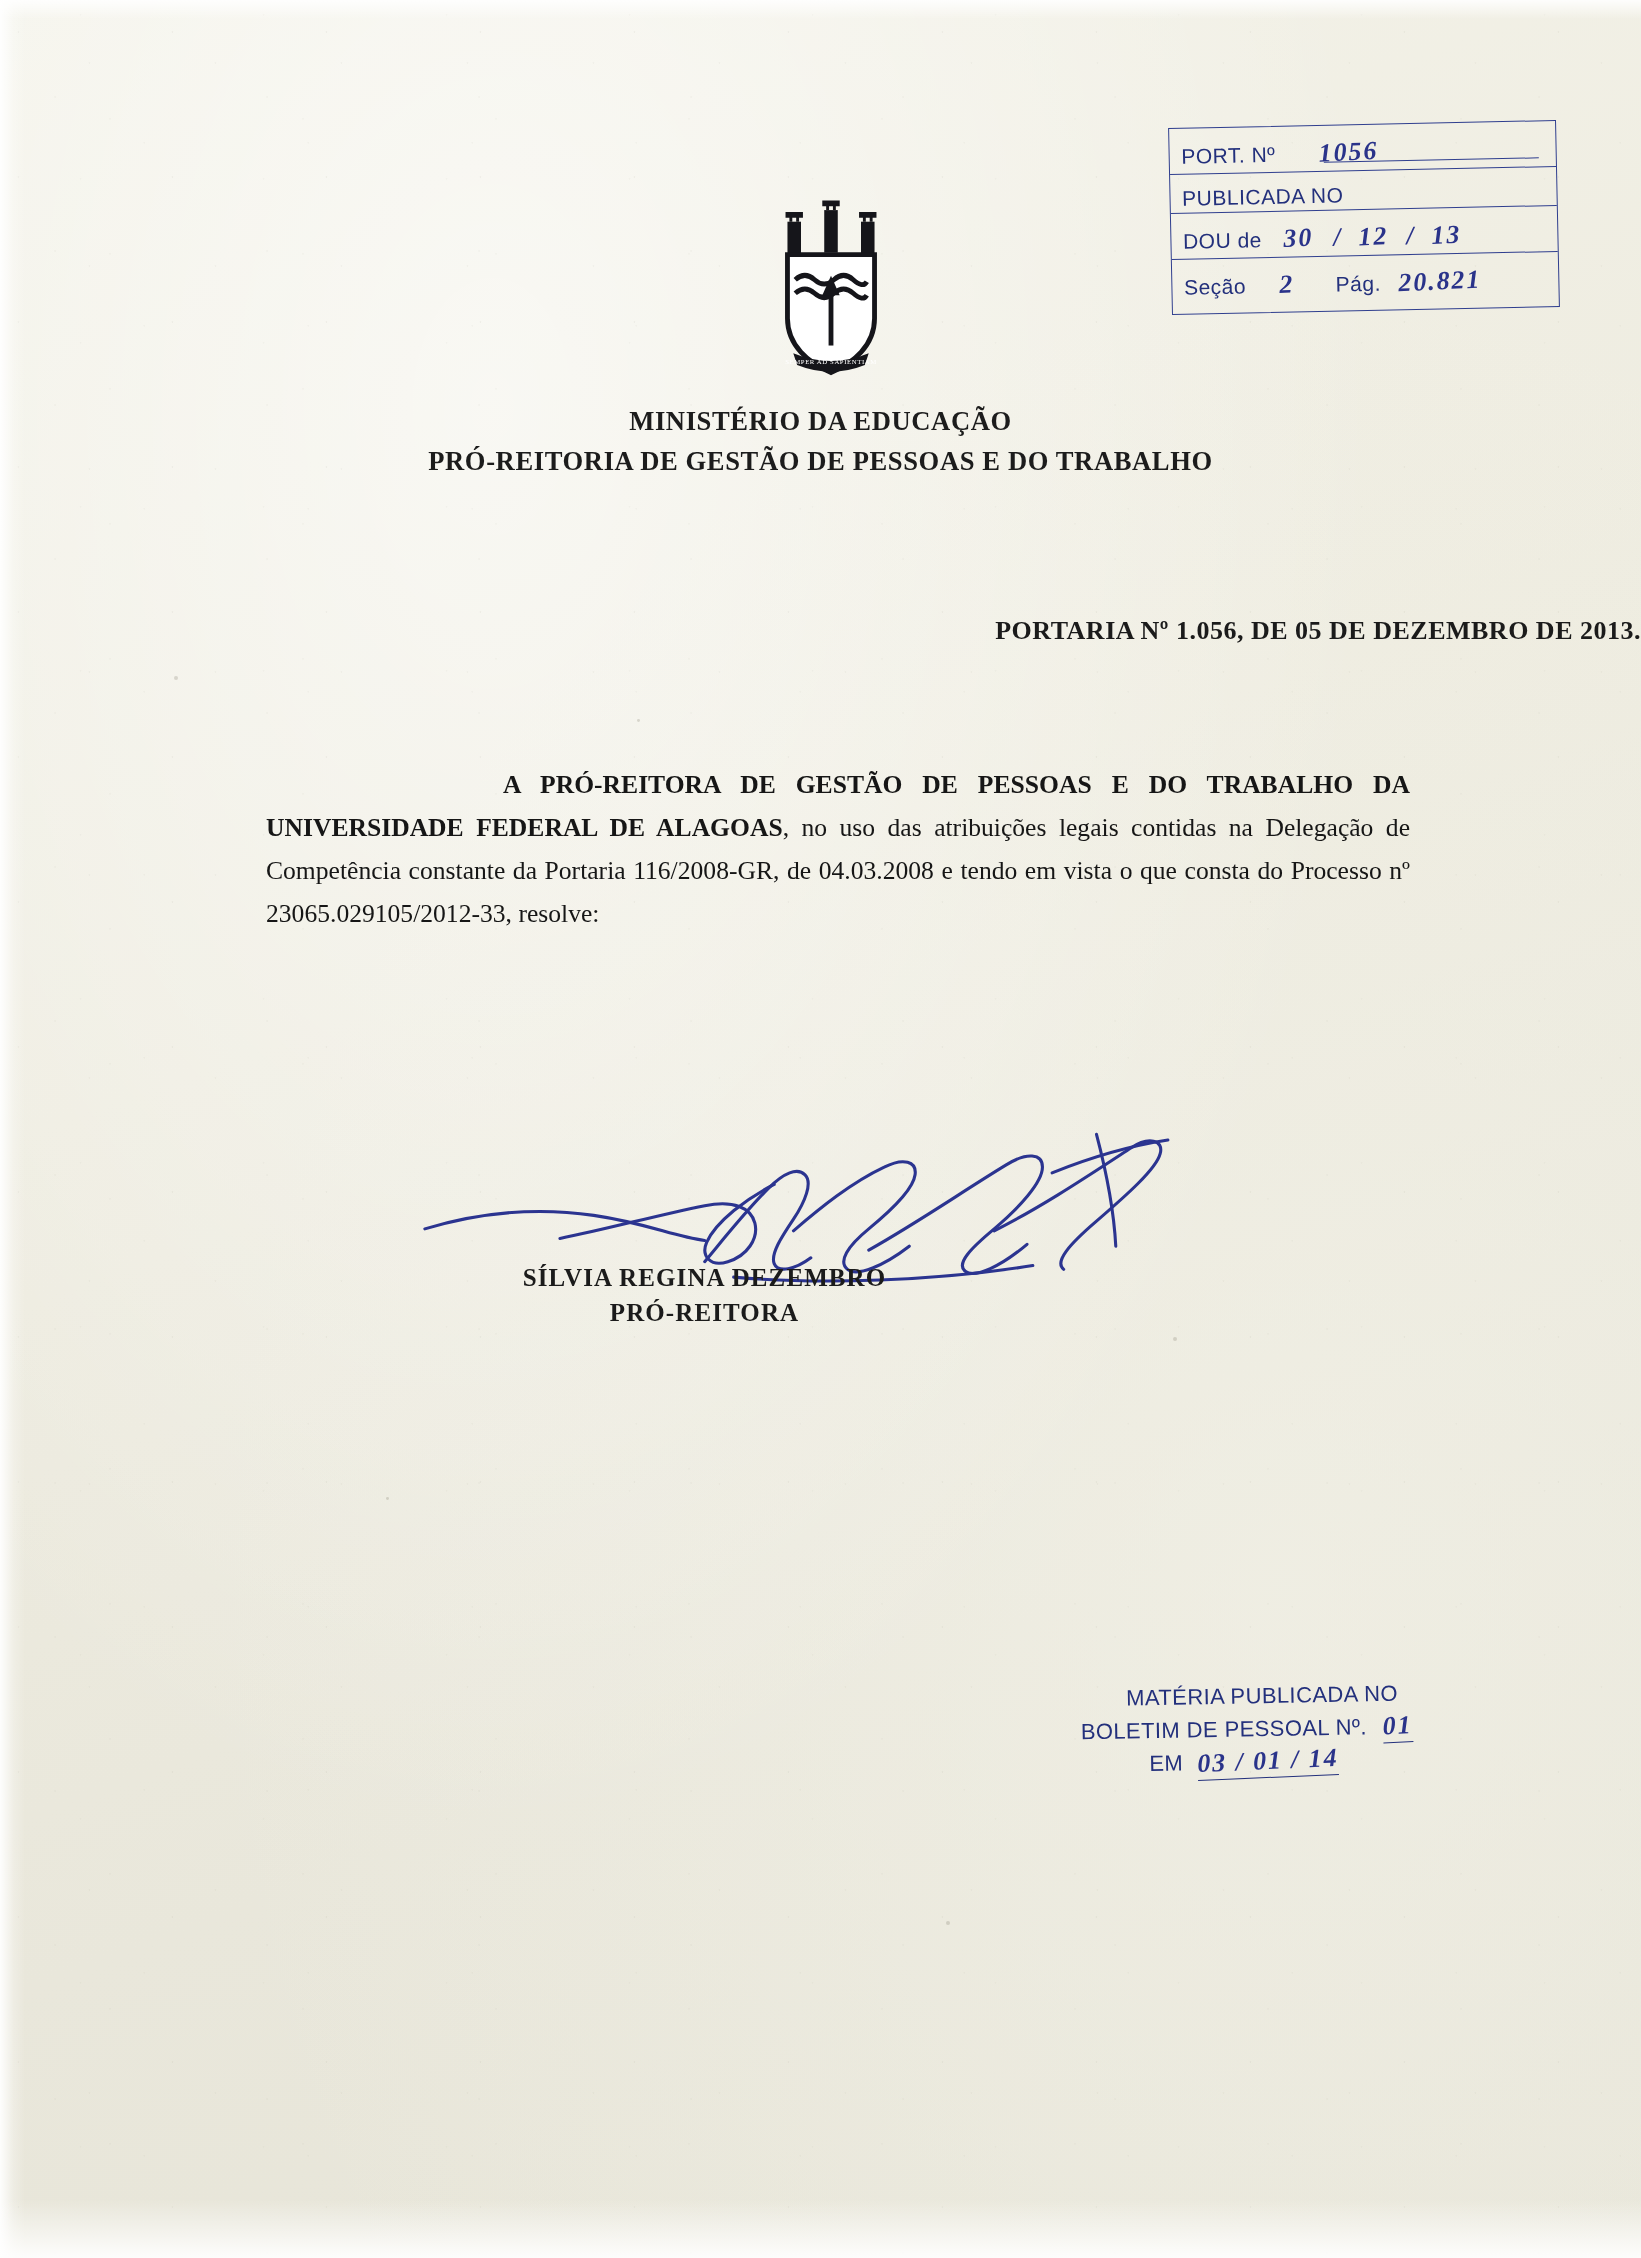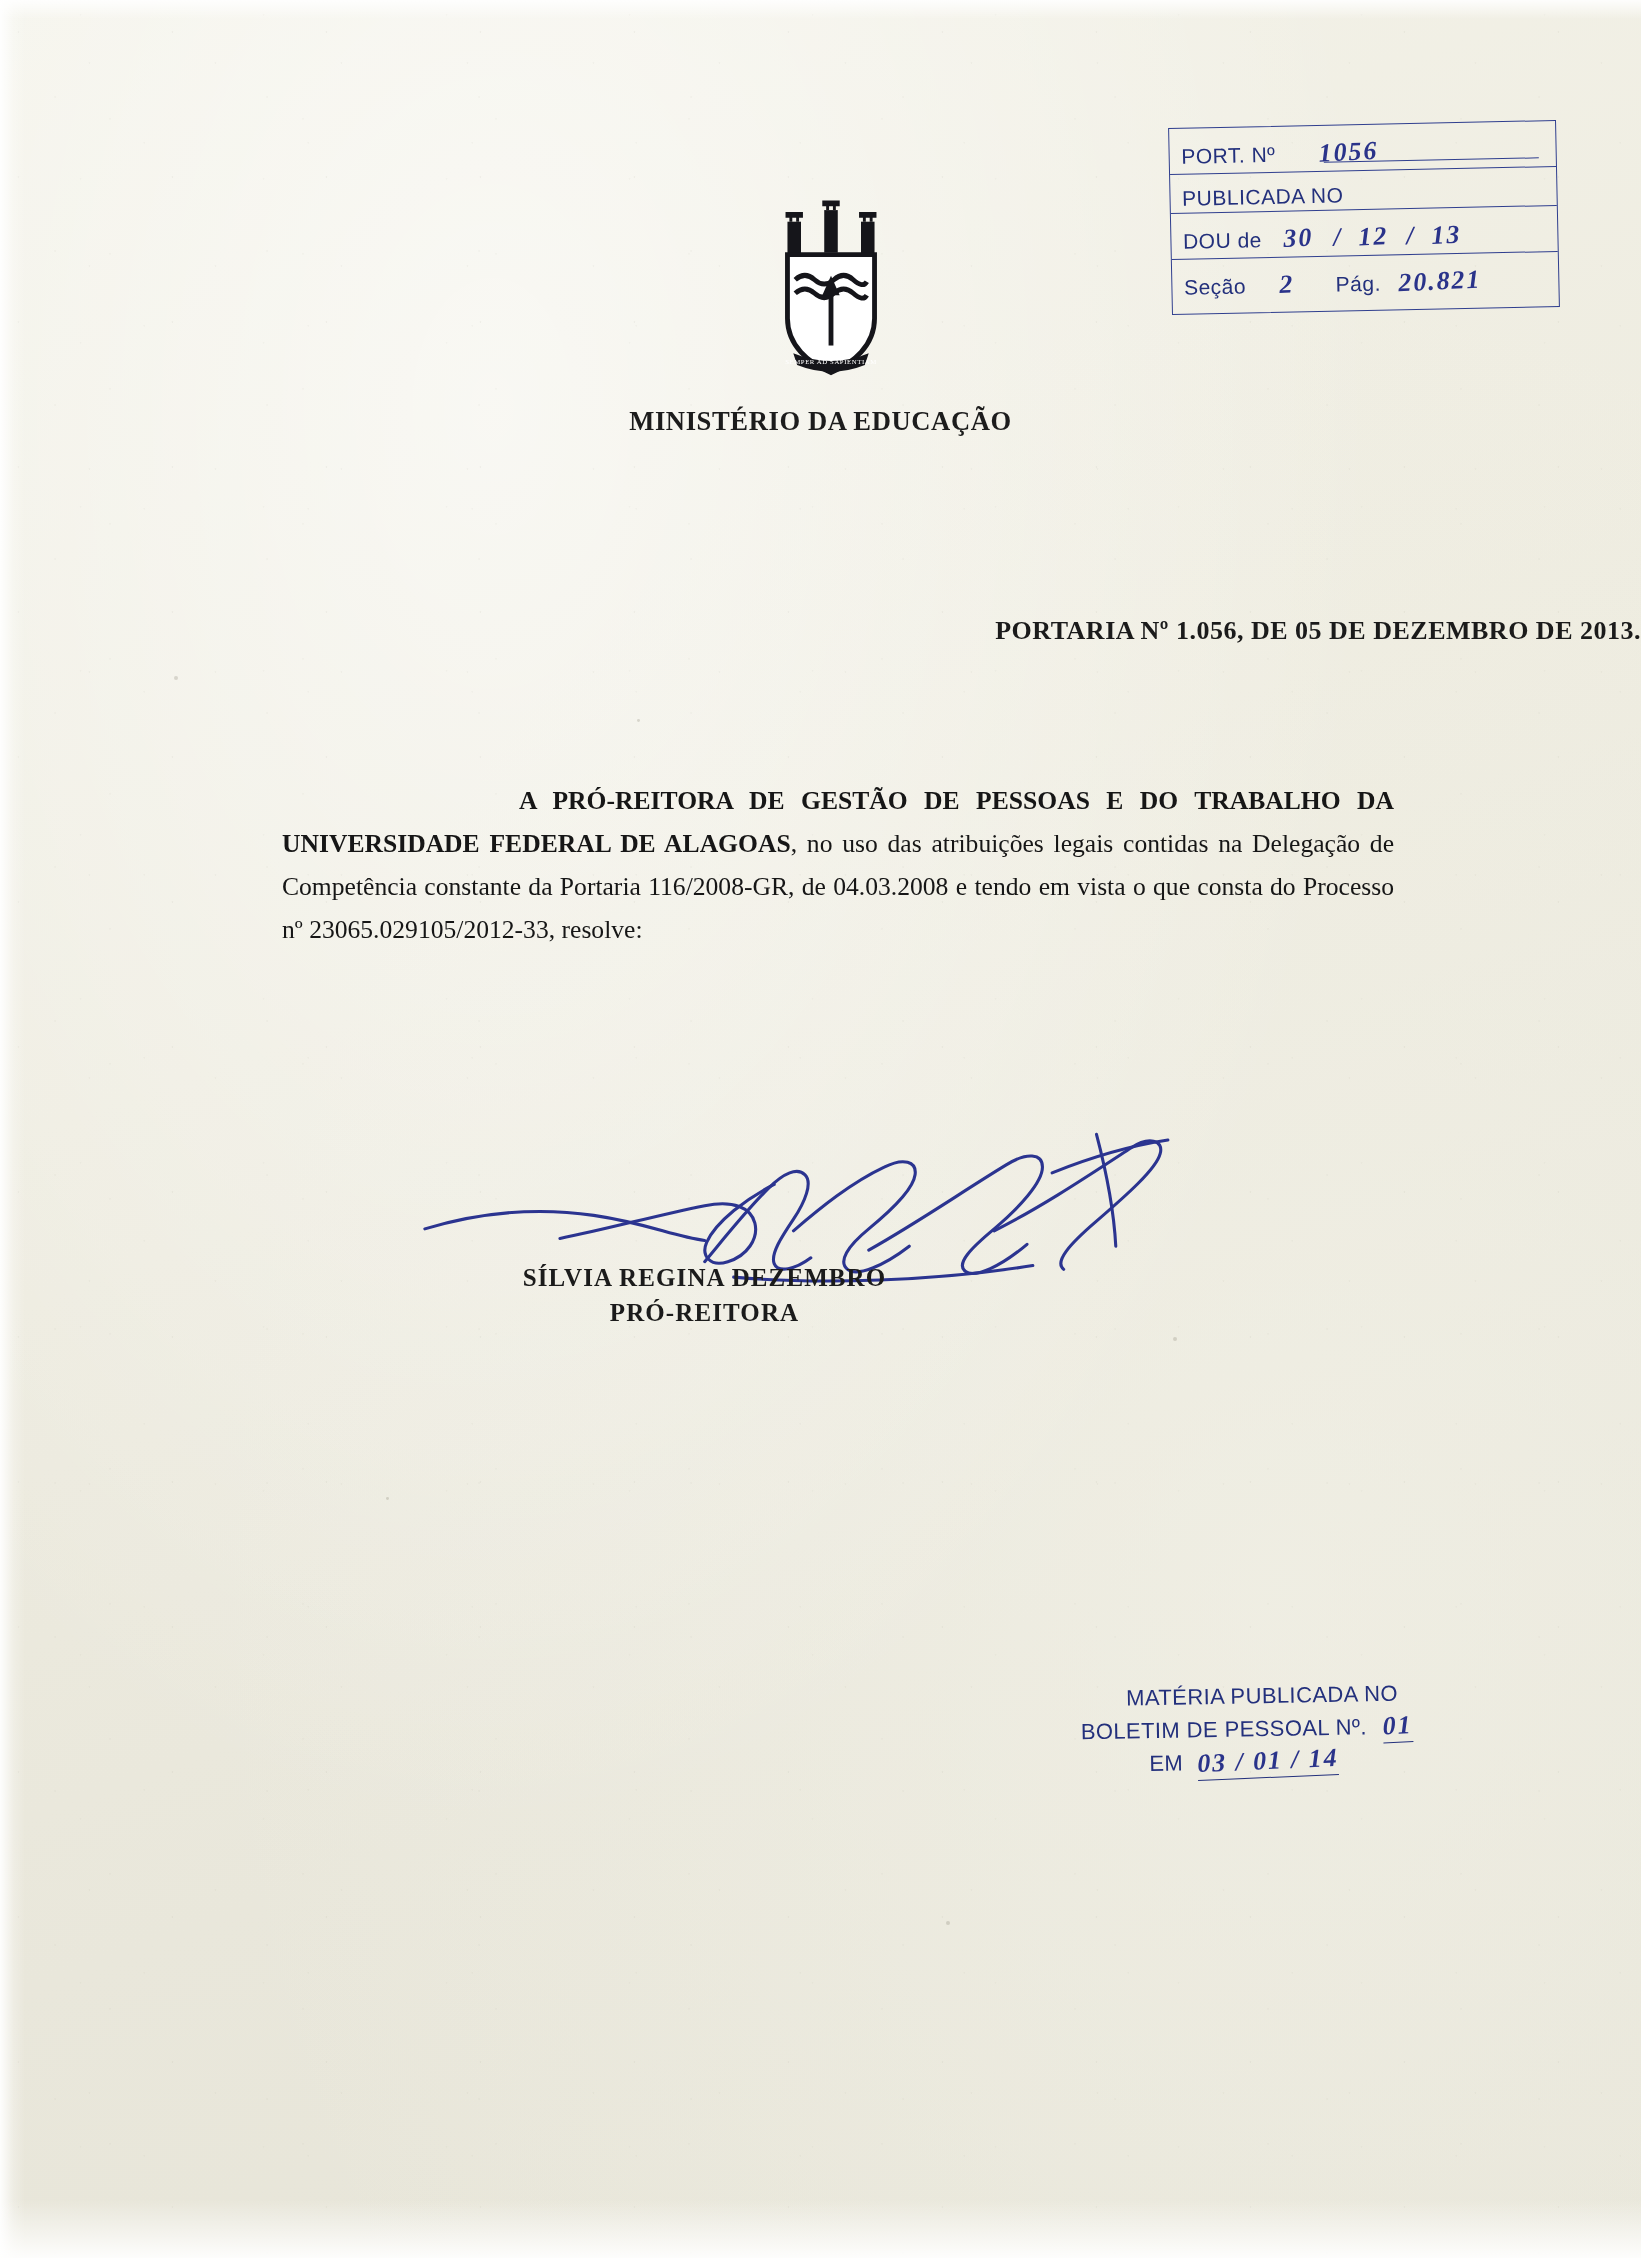--- a/index.html
+++ b/index.html
@@ -109,21 +109,21 @@
     top: 763px;
     width: 1144px;
     color: #161616;
   }
   .para {
     font-family: "Liberation Serif", serif;
     font-size: 25.6px;
     line-height: 43px;
     text-align: justify;
     text-align-last: left;
-    margin: 16px;
+    margin: 0;
   }
   .para.first {
     text-indent: 237px;
   }
   .para.second {
     text-indent: 246px;
     margin-top: 52px;
   }
   .b { font-weight: bold; }
 
@@ -251,20 +251,21 @@
       <path d="M65 102 L65 168" stroke="#15151a" stroke-width="5" fill="none"></path>
       <path d="M65 96 L56 116 L74 116 Z" fill="#15151a"></path>
 
       <path d="M26 176 q39 16 78 0 l-4 12 q-35 14 -70 0 z" fill="#15151a"></path>
       <text x="65" y="187" font-size="7" fill="#ffffff" text-anchor="middle" font-family="Liberation Serif, serif" letter-spacing="0.6">SEMPER AD SAPIENTIAM</text>
     </svg>
   </div>
 
   <div class="header-block">
     <div class="header-line">MINISTÉRIO DA EDUCAÇÃO</div>
+    <div class="header-line">PRÓ-REITORIA DE GESTÃO DE PESSOAS E DO TRABALHO</div>
   </div>
 
   <div class="portaria-title">PORTARIA Nº 1.056, DE 05 DE DEZEMBRO DE 2013.</div>
 
   <div class="body-block">
     <p class="para first"><span class="b">A PRÓ-REITORA DE GESTÃO DE PESSOAS E DO TRABALHO DA UNIVERSIDADE FEDERAL DE ALAGOAS</span><span>, no uso das atribuições legais contidas na Delegação de Competência constante da Portaria 116/2008-GR, de 04.03.2008 e tendo em vista o que consta do Processo nº 23065.029105/2012-33, resolve:</span></p>
   </div>
 
   <div class="signature-area">
     <svg class="signature-scribble" viewBox="0 0 840 200" width="811" height="193" aria-hidden="true">

